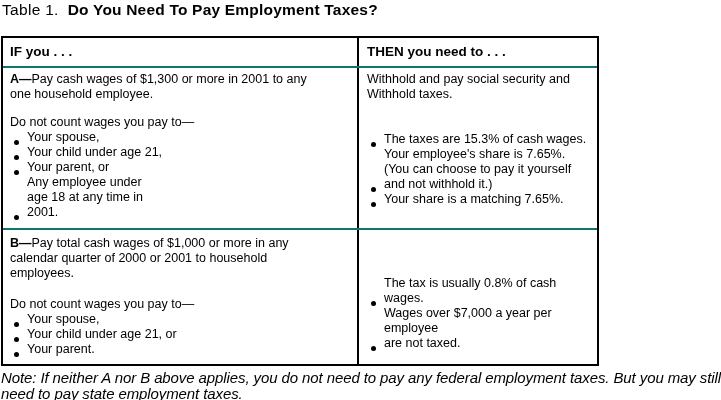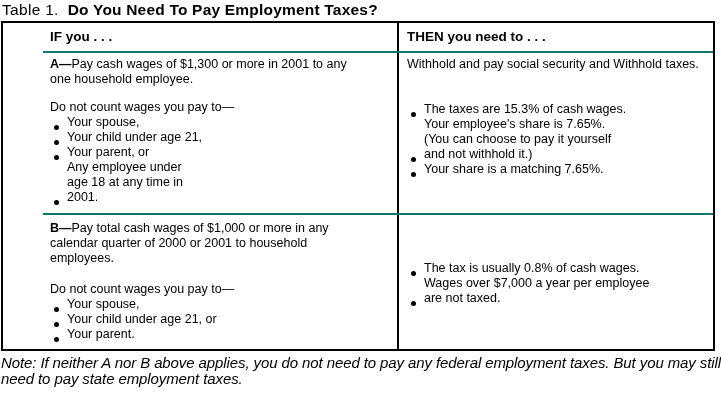--- a/index.html
+++ b/index.html
@@ -7,36 +7,35 @@
   body {
     width: 721px; height: 400px;
     font-family: "Liberation Sans", sans-serif;
     color: #000000;
     overflow: hidden;
   }
   .page { width: 721px; height: 400px; position: relative; background: #fff; }
 
   
   .doc-title {
-    height: 21px;
+    height: 36px;
     padding: 1px 0 0 2px;
     font-size: 15.5px;
     line-height: 18px;
     white-space: nowrap;
   }
   .title-prefix { font-weight: normal; letter-spacing: 0.3px; margin-right: 9px; }
   .title-main { font-weight: bold; letter-spacing: 0.2px; }
 
   
   .tbl {
     margin-left: 1px;
-    width: 714px;
+    width: 598px;
     border: 2px solid #000;
     background: #fff;
-    padding-left: 40px;
   }
   .tr { display: flex; }
   .tr + .tr { border-top: 2px solid #0f766e; }
   .td {
     padding: 4px 6px 4px 7px;
     font-size: 12.5px;
     line-height: 15px;
   }
   .td.left  { width: 356px; border-right: 2px solid #000; }
   .td.right { flex: 1; padding-left: 8px; padding-right: 4px; }

